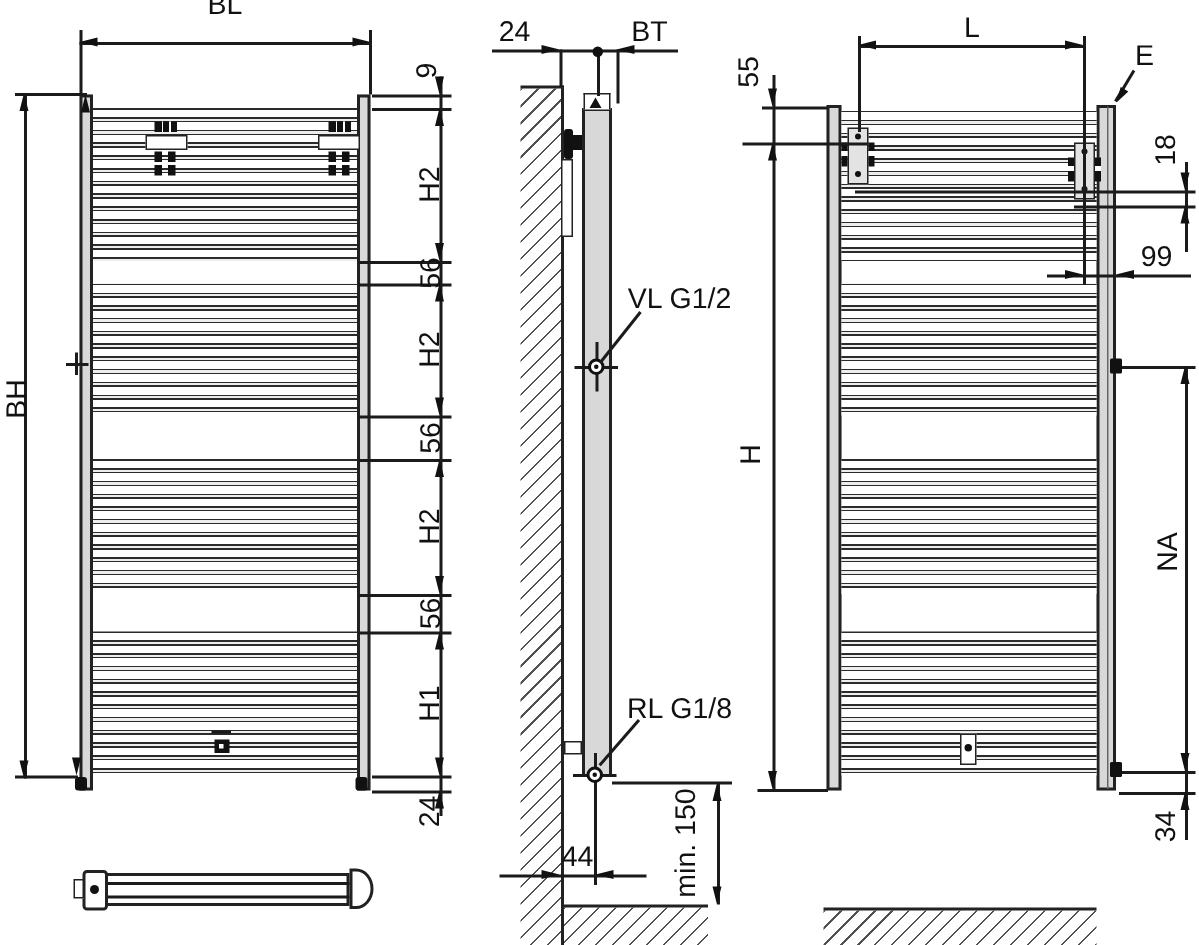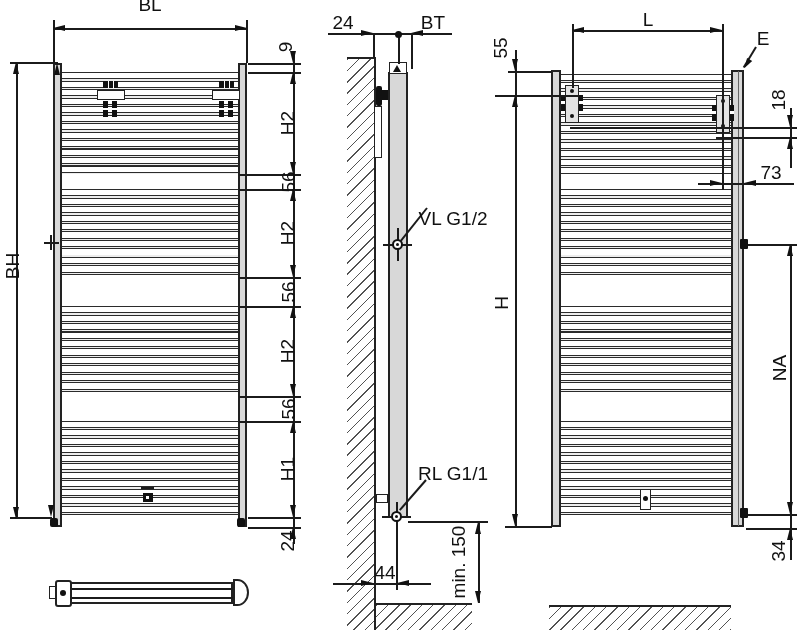--- a/index.html
+++ b/index.html
@@ -136,28 +136,28 @@
     <i class="dotc" style="left:395px;top:31px;width:7px;height:7px"></i>
     <i class="ar l" style="left:411px;top:30px"></i>
     <span class="lab" style="left:343px;top:22px">24</span>
     <span class="lab" style="left:433px;top:22px">BT</span>
 
     <i class="ln" style="left:397px;top:228px;width:1.5px;height:33px"></i>
     <i class="ln" style="left:383px;top:244px;width:29px;height:1.5px"></i>
     <i class="circ" style="left:392px;top:239px;width:11px;height:11px"></i>
     <i class="dotc" style="left:396px;top:243px;width:3px;height:3px"></i>
     <i class="leader" style="left:427px;top:207px;width:43px;transform:rotate(128.5deg)"></i>
-    <span class="lab" style="left:453px;top:218px">VL G1/2</span>
+    <span class="lab" style="left:453px;top:200px">VL G1/2</span>
 
     <i class="ln" style="left:396px;top:502px;width:1.5px;height:88px"></i>
     <i class="ln" style="left:382px;top:516px;width:29px;height:1.5px"></i>
     <i class="circ" style="left:391px;top:511px;width:11px;height:11px"></i>
     <i class="dotc" style="left:395px;top:515px;width:3px;height:3px"></i>
     <i class="leader" style="left:426px;top:479px;width:40px;transform:rotate(131deg)"></i>
-    <span class="lab" style="left:453px;top:473px">RL G1/1</span>
+    <span class="lab" style="left:453px;top:473px">RL G1/8</span>
 
     <i class="ln" style="left:333px;top:583px;width:98px;height:2px"></i>
     <i class="ar r" style="left:361px;top:580px"></i>
     <i class="ar l" style="left:397px;top:580px"></i>
     <span class="lab" style="left:385px;top:572px">44</span>
 
     <i class="ln" style="left:478px;top:522px;width:1.5px;height:81px"></i>
     <i class="ln" style="left:408px;top:521px;width:80px;height:1.5px"></i>
     <i class="ar u" style="left:475px;top:522px"></i>
     <i class="ar d" style="left:475px;top:591px"></i>
@@ -217,21 +217,21 @@
     <i class="ln" style="left:790px;top:108px;width:1.5px;height:60px"></i>
     <i class="ln" style="left:570px;top:127px;width:227px;height:1.5px"></i>
     <i class="ln" style="left:716px;top:137px;width:81px;height:1.5px"></i>
     <i class="ar d" style="left:787px;top:115px"></i>
     <i class="ar u" style="left:787px;top:137px"></i>
     <span class="rlab" style="left:778px;top:100px">18</span>
 
     <i class="ln" style="left:698px;top:183px;width:96px;height:2px"></i>
     <i class="ar r" style="left:710px;top:180px"></i>
     <i class="ar l" style="left:744px;top:180px"></i>
-    <span class="lab" style="left:771px;top:172px">73</span>
+    <span class="lab" style="left:771px;top:172px">99</span>
 
     <i class="ln" style="left:790px;top:244px;width:1.5px;height:316px"></i>
     <i class="ln" style="left:748px;top:244px;width:49px;height:1.5px"></i>
     <i class="ln" style="left:748px;top:514px;width:49px;height:1.5px"></i>
     <i class="ln" style="left:746px;top:528px;width:51px;height:1.5px"></i>
     <i class="ar u" style="left:787px;top:244px"></i>
     <i class="ar d" style="left:787px;top:502px"></i>
     <i class="ar u" style="left:787px;top:528px"></i>
     <span class="rlab" style="left:779px;top:368px">NA</span>
     <span class="rlab" style="left:778px;top:551px">34</span>

